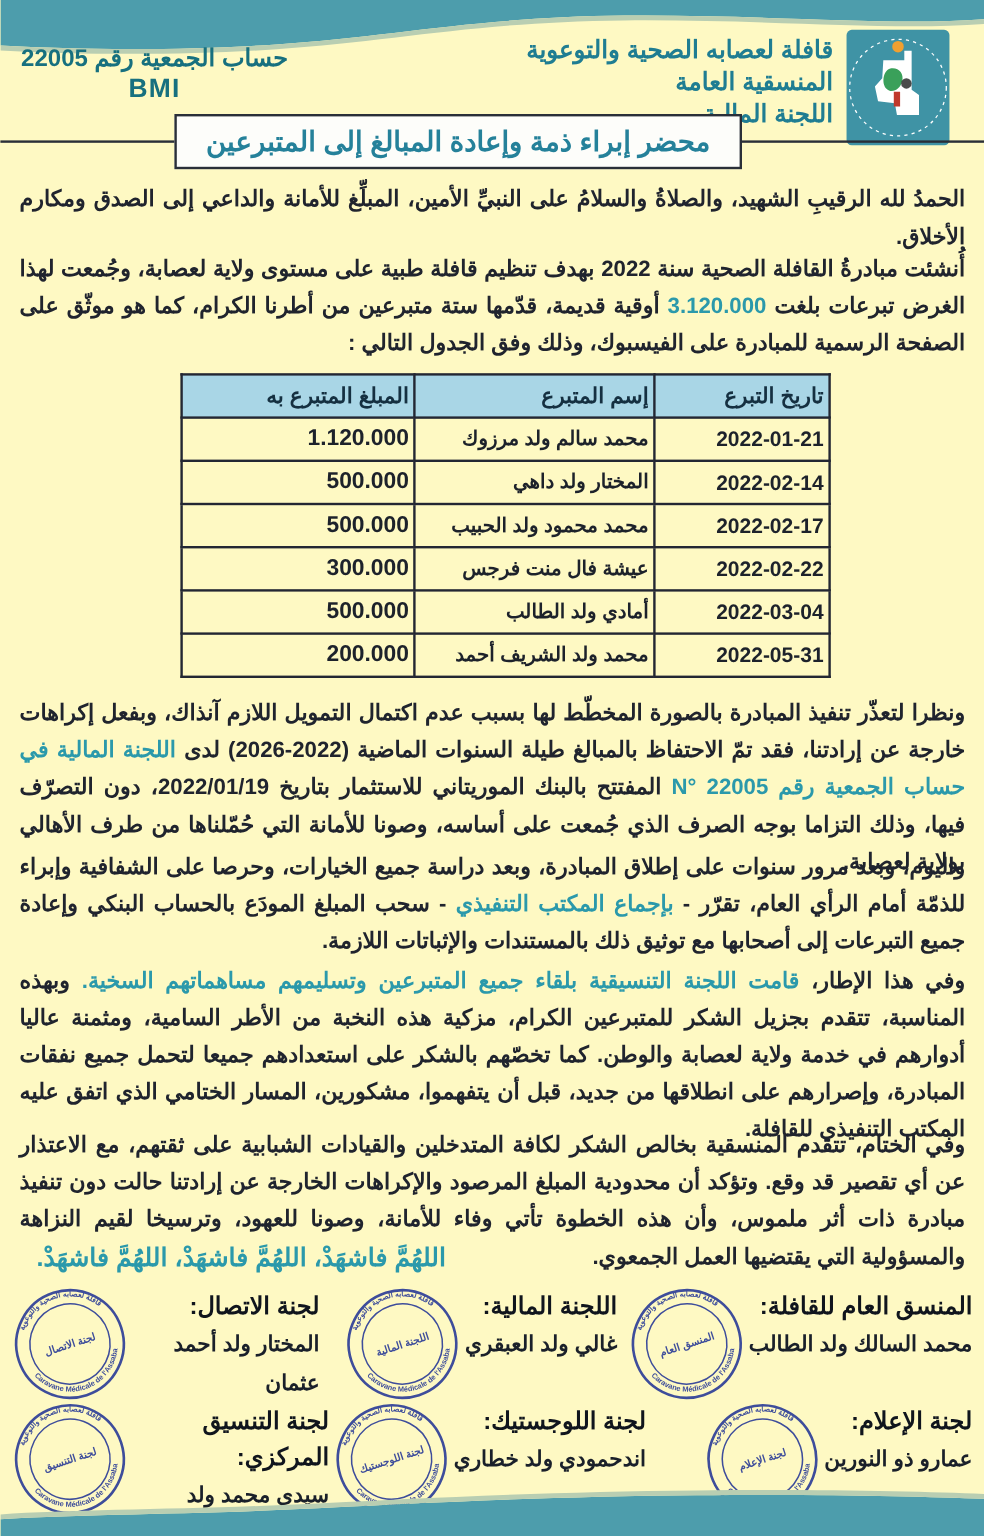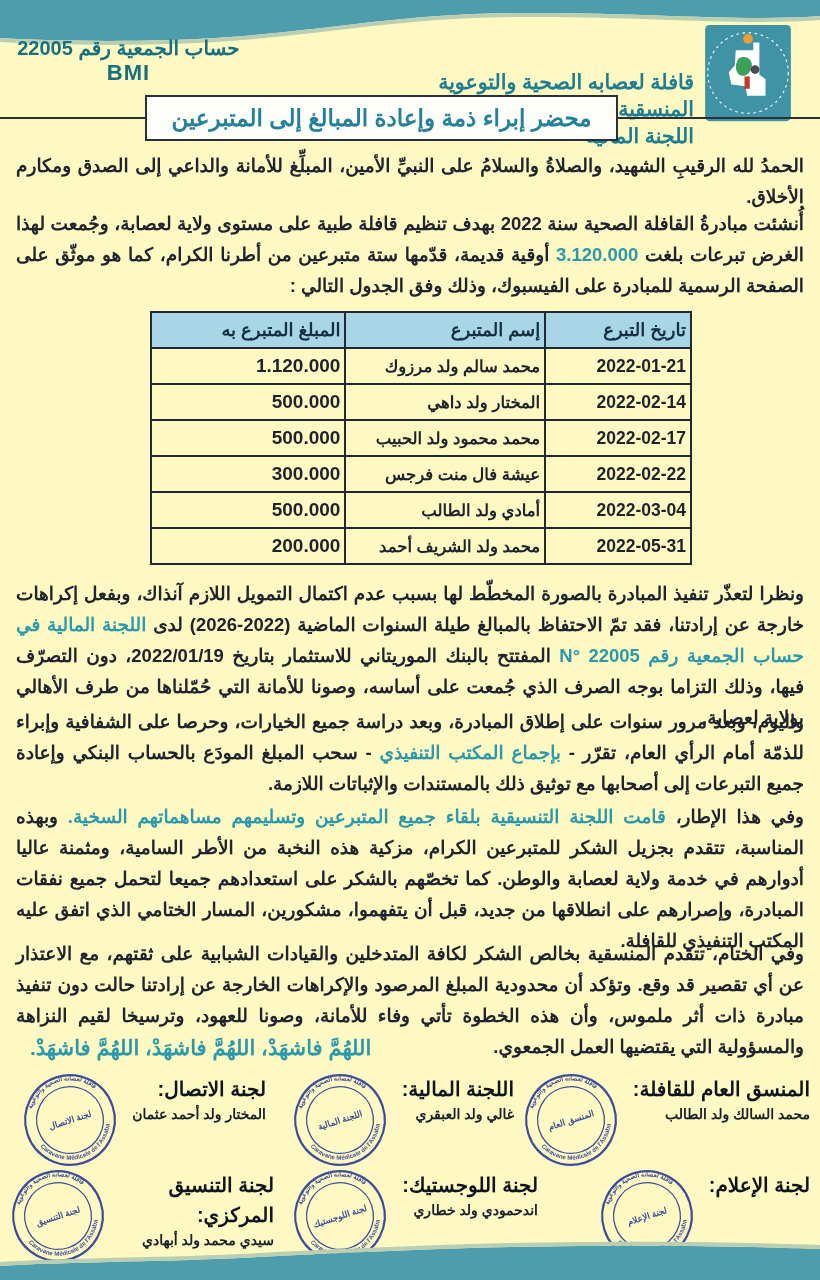--- a/index.html
+++ b/index.html
@@ -13,21 +13,21 @@
   svg.wave { position:absolute; left:0; width:820px; display:block; }
   svg.wave.top { top:0; }
   svg.wave.bottom { bottom:0; }
 
   
   .account-box { position:absolute; top:36px; left:16px; width:225px; text-align:center;
     color:#17707f; font-weight:bold; }
   .account-line1 { font-size:20px; }
   .account-line2 { font-size:22px; letter-spacing:1px; }
   .org-block { position:absolute; top:28px; right:126px; text-align:right;
-    color:#1f7d92; font-weight:bold; font-size:20.5px; line-height:27px;margin-top:40px; }
+    color:#1f7d92; font-weight:bold; font-size:20.5px; line-height:27px; }
   .logo { position:absolute; top:24px; right:28px; width:88px; height:98px; }
 
   
   .title-rule { position:absolute; top:117px; left:0; width:820px; height:2px; background:#2a2f38; }
   .title-box { position:absolute; top:95px; left:145px; width:473px; height:46px;
     background:#fdfdfa; border:2px solid #2a2f38; display:flex; align-items:center; justify-content:center; }
   .title-box span { color:#25819a; font-weight:bold; font-size:23px; }
 
   
   .para { position:absolute; right:16px; left:16px; font-size:18.5px; font-weight:bold;
@@ -51,24 +51,24 @@
   table.donors th { background:#a9d6e6; color:#153041; font-size:18px; }
   td.cell-date { font-size:17.5px; }
   td.cell-name { font-size:16.5px; }
   td.cell-amount { font-size:19px; }
   col.c-date { width:27%; } col.c-name { width:37%; } col.c-amount { width:36%; }
 
   
   .sig-row { position:absolute; right:10px; left:10px; display:grid; }
   #sig-row-1 { top:1068px; grid-template-columns:37% 31% 32%; }
   #sig-row-2 { top:1164px; grid-template-columns:34% 33% 33%; }
-  .sig-block { display:flex; align-items:flex-start; gap:14px; }
+  .sig-block { display:flex; align-items:flex-start; gap:4px; }
   .sig-text { text-align:right; padding-top:6px; }
   .sig-label { font-size:20px; font-weight:bold; color:#10151d; line-height:30px; }
-  .sig-name { font-size:14px; font-weight:bold; color:#1a202a; line-height:20px;text-align:right; }
+  .sig-name { font-size:18px; font-weight:bold; color:#1a202a; line-height:32px;text-align:right; }
   svg.stamp { width:96px; height:96px; flex:0 0 auto; transform:rotate(-18deg); opacity:.92; margin-top:4px; }
   .stamp-center { font-size:9.5px; font-weight:bold; fill:#2e3f98; }
   .stamp-arc { font-size:6.8px; font-weight:bold; fill:#2e3f98; }
   .hidden-defs { position:absolute; width:0; height:0; overflow:hidden; }
 </style>
 </head>
 <body>
 
 <svg class="hidden-defs" aria-hidden="true">
   <defs>
@@ -221,20 +221,21 @@
         <use href="#stamp-ring"></use>
         <text class="stamp-center" x="52.5" y="56" text-anchor="middle">لجنة الاتصال</text>
       </svg>
     </div>
   </div>
 
   <div class="sig-row" id="sig-row-2">
     <div class="sig-block">
       <div class="sig-text">
         <div class="sig-label">لجنة الإعلام:</div>
+        <div class="sig-name">عمارو ذو النورين</div>
       </div>
       <svg class="stamp" viewBox="0 0 105 105">
         <use href="#stamp-ring"></use>
         <text class="stamp-center" x="52.5" y="56" text-anchor="middle">لجنة الإعلام</text>
       </svg>
     </div>
     <div class="sig-block">
       <div class="sig-text">
         <div class="sig-label">لجنة اللوجستيك:</div>
         <div class="sig-name">اندحمودي ولد خطاري</div>

